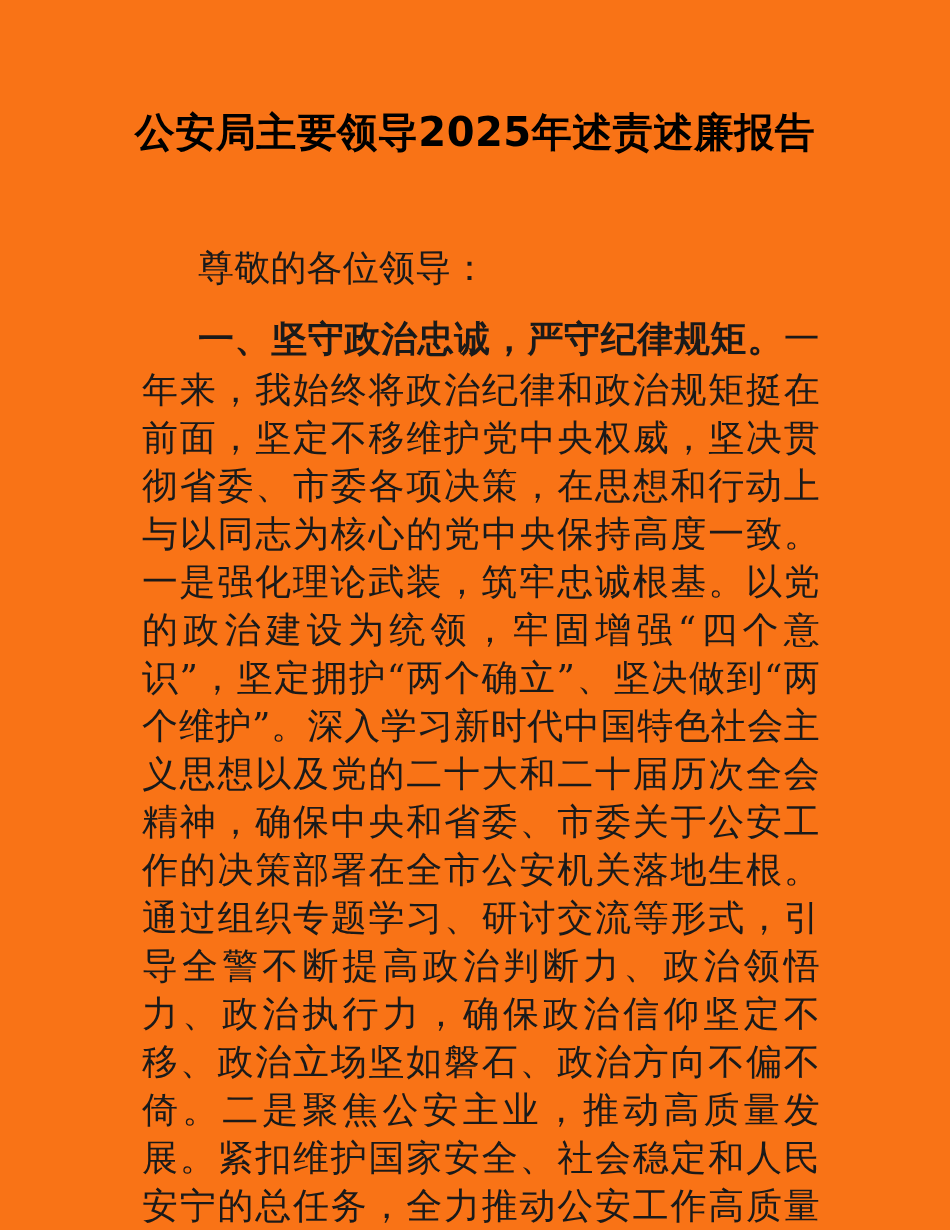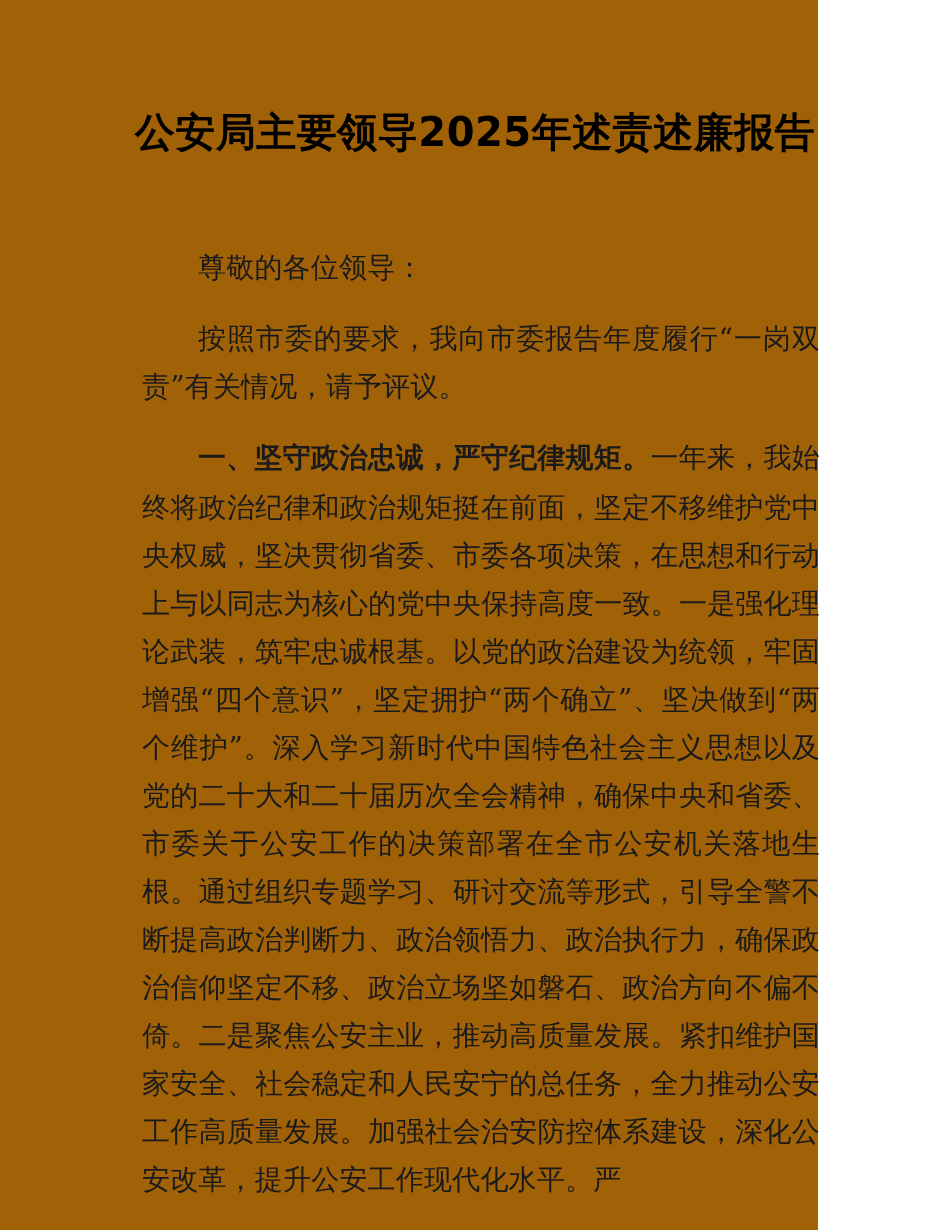--- a/index.html
+++ b/index.html
@@ -15,23 +15,23 @@
     overflow: hidden;
     font-family: "DejaVu Serif", "Liberation Serif", serif;
     color: #000000;
     -webkit-font-smoothing: antialiased;
   }
 
   .page {
     position: absolute;
     left: 0;
     top: 0;
-    width: 818px;
+    width: 950px;
     height: 1230px;
-    background: #a16207;
+    background: #f97316;
   }
 
   
   .doc-title {
     position: absolute;
     left: 0;
     top: 104px;
     width: 950px;
     text-align: center;
     font-family: "DejaVu Sans", "Liberation Sans", sans-serif;
@@ -46,21 +46,21 @@
   
   .body-col {
     position: absolute;
     left: 142px;
     top: 244px;
     width: 678px;
   }
 
   .para {
     margin: 0;
-    font-size: 28px;
+    font-size: 36px;
     line-height: 48px;
     text-align: justify;
     text-justify: inter-character;
     text-align-last: left;
     color: #1a1a1a;
     font-family: "DejaVu Serif", "Liberation Serif", serif;
     letter-spacing: 0.2px;
   }
 
   .para.indent {
@@ -91,19 +91,18 @@
 <body>
 
 <div class="page">
 
   <div class="doc-title">公安局主要领导2025年述责述廉报告</div>
 
   <div class="body-col">
 
     <p class="para indent salutation">尊敬的各位领导：</p>
 
-    <p class="para indent spaced">按照市委的要求，我向市委报告年度履行“一岗双责”有关情况，请予评议。</p>
 
     <p class="para indent"><span class="sec-head">一、坚守政治忠诚，严守纪律规矩。</span><span>一年来，我始终将政治纪律和政治规矩挺在前面，坚定不移维护党中央权威，坚决贯彻省委、市委各项决策，在思想和行动上与以同志为核心的党中央保持高度一致。</span><span class="b">一是</span><span>强化理论武装，筑牢忠诚根基。以党的政治建设为统领，牢固增强“四个意识”，坚定拥护“两个确立”、坚决做到“两个维护”。深入学习新时代中国特色社会主义思想以及党的二十大和二十届历次全会精神，确保中央和省委、市委关于公安工作的决策部署在全市公安机关落地生根。通过组织专题学习、研讨交流等形式，引导全警不断提高政治判断力、政治领悟力、政治执行力，确保政治信仰坚定不移、政治立场坚如磐石、政治方向不偏不倚。</span><span class="b">二是</span><span>聚焦公安主业，推动高质量发展。紧扣维护国家安全、社会稳定和人民安宁的总任务，全力推动公安工作高质量发展。加强社会治安防控体系建设，深化公安改革，提升公安工作现代化水平。严</span></p>
 
   </div>
 
 </div>
 
 </body></html>

